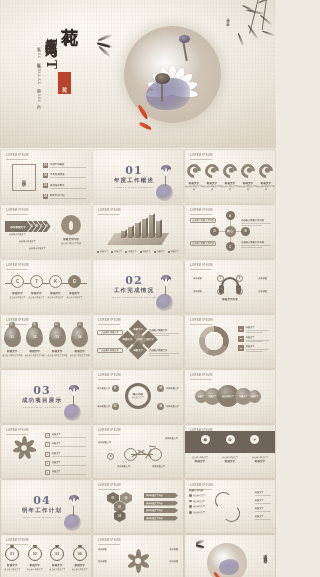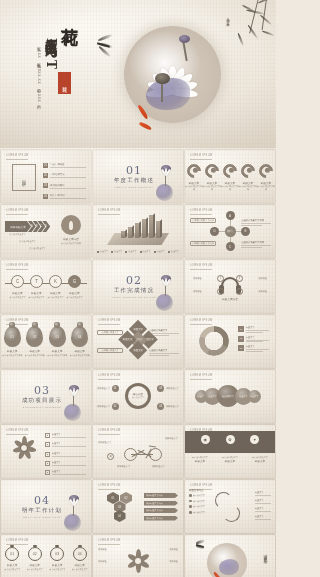--- a/index.html
+++ b/index.html
@@ -130,20 +130,21 @@
 
   
   .grid {
     position:absolute; top:150px; left:0; width:276px;
     display:grid; grid-template-columns:repeat(3,1fr);
     gap:2px; padding:0 1px;
   }
   .slide {
     position:relative; height:53px; overflow:hidden;
     box-shadow:0 0 0 .5px rgba(180,166,148,.55);
+    font-weight:bold;
   }
   .slide .hdr {
     position:absolute; left:5px; top:4px; font-size:2.6px; color:#a0958a;
     letter-spacing:.4px; white-space:nowrap;
   }
   .slide .hdr::after {
     content:""; position:absolute; left:0; top:4.5px; width:22px; height:.5px;
     background:rgba(160,146,128,.5);
   }
 

